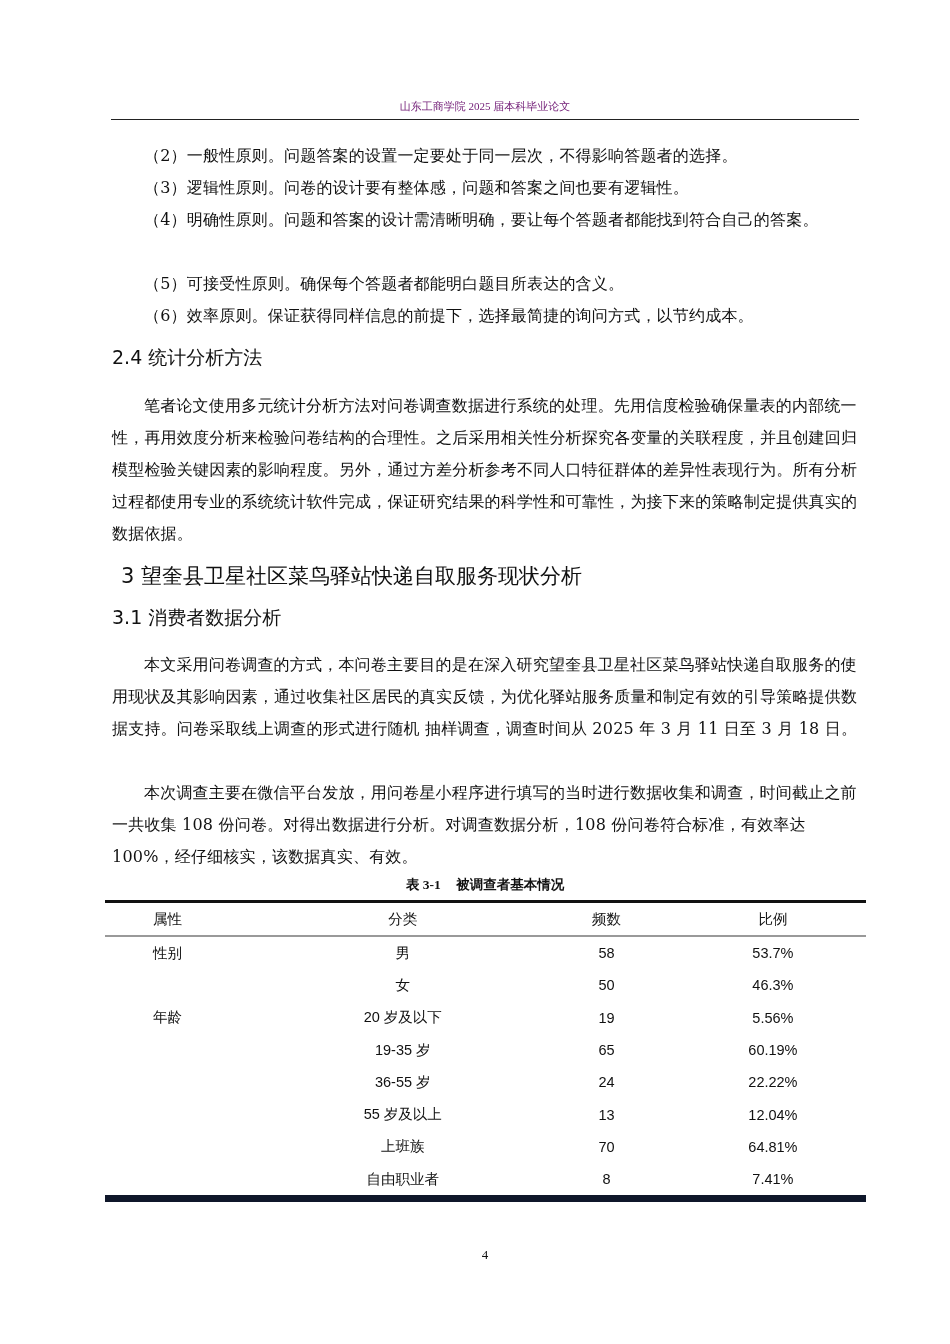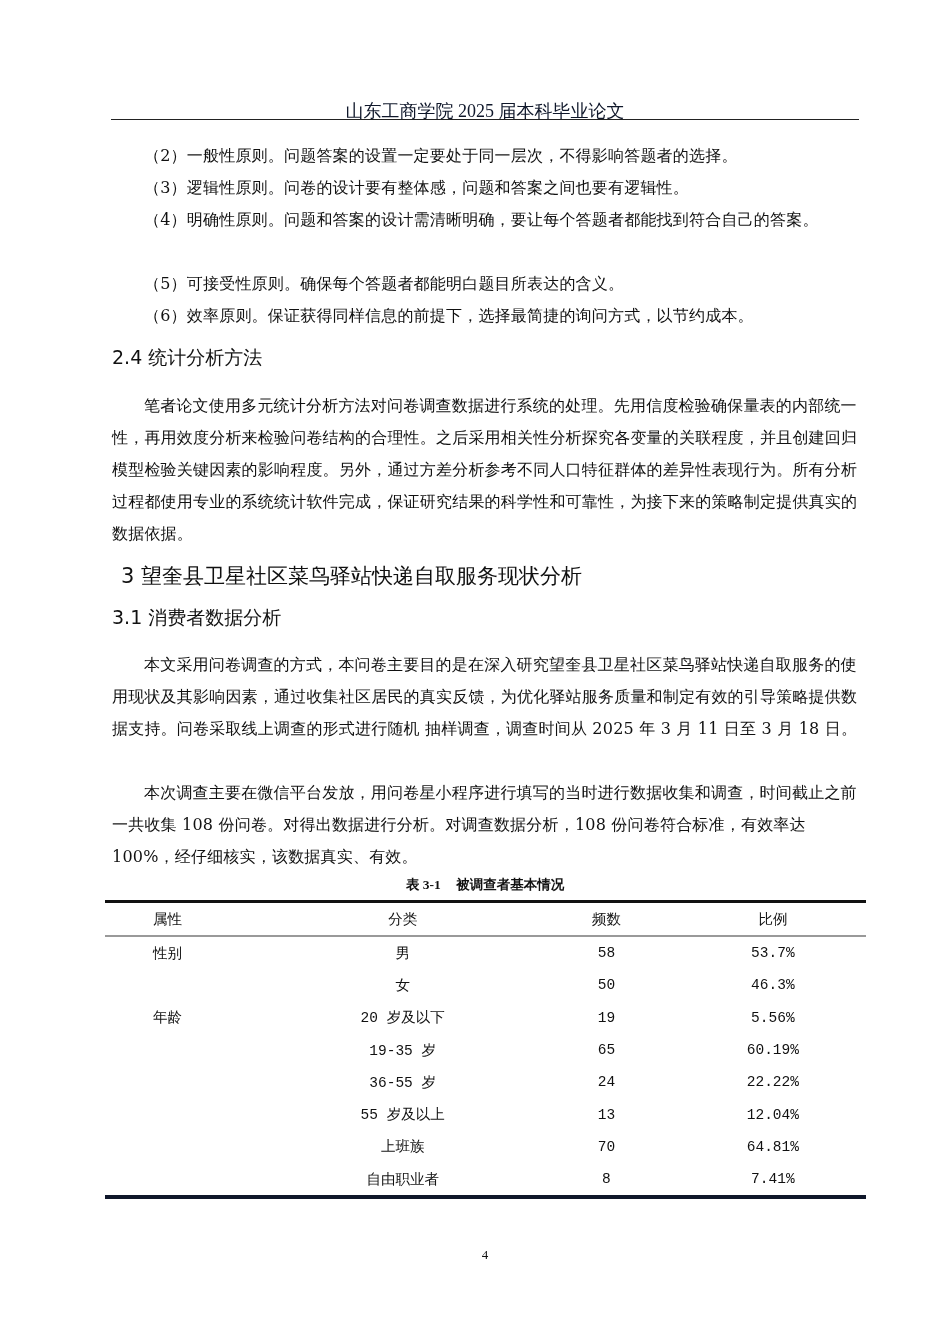--- a/index.html
+++ b/index.html
@@ -1,33 +1,33 @@
 <!DOCTYPE html>
 <html><head>
 <meta charset="utf-8">
 <style>
   html, body { margin: 0; padding: 0; background: #ffffff; }
   body { width: 950px; height: 1344px; position: relative; overflow: hidden;
          font-family: "DejaVu Serif", "Liberation Serif", serif; color: #111; }
   .page-header { position: absolute; left: 111px; top: 99px; width: 748px; text-align: center;
-                 font-size: 18px; color: #0f172a; font-family: "Liberation Serif", serif; }
+                 font-size: 11px; color: #701a75; font-family: "Liberation Serif", serif; }
   .header-rule { position: absolute; left: 111px; top: 119px; width: 748px; height: 0;
                  border-top: 1.5px solid #222; }
   .para { position: absolute; left: 112px; width: 748px; font-size: 16px; line-height: 32px;
           text-indent: 2em; letter-spacing: 0.2px; }
   .heading { position: absolute; left: 112px; font-family: "DejaVu Sans", "Liberation Sans", sans-serif; }
   .h2 { font-size: 19px; font-weight: normal; }
   .h1 { font-size: 21px; font-weight: normal; margin-left: 9px; }
   .caption { position: absolute; left: 0; width: 970px; top: 876px; text-align: center;
              font-size: 13.5px; font-weight: bold; font-family: "Liberation Serif", serif; }
   .caption span { margin: 0 6px; }
   table.data { position: absolute; left: 105px; top: 900px; width: 761px; border-collapse: collapse;
-               font-family: Liberation Mono, monospace; font-size: 14.5px; }
+               font-family: Liberation Sans, sans-serif; font-size: 14.5px; }
   table.data thead tr { border-top: 3px solid #111; border-bottom: 2px solid #999; }
-  table.data tbody tr:last-child { border-bottom: 4px solid #0f172a; }
+  table.data tbody tr:last-child { border-bottom: 7px solid #0f172a; }
   table.data th { font-weight: normal; height: 32px; }
   table.data td { height: 32.3px; }
   table.data th, table.data td { padding: 0; }
   .c1 { width: 130px; text-align: left; padding-left: 48px !important; }
   .c2 { width: 285px; text-align: center; }
   .c3 { width: 160px; text-align: center; }
   .c4 { width: 200px; text-align: center; }
   .page-number { position: absolute; left: 0; width: 970px; top: 1247px; text-align: center;
                  font-size: 13px; font-family: "Liberation Serif", serif; }
 </style>

